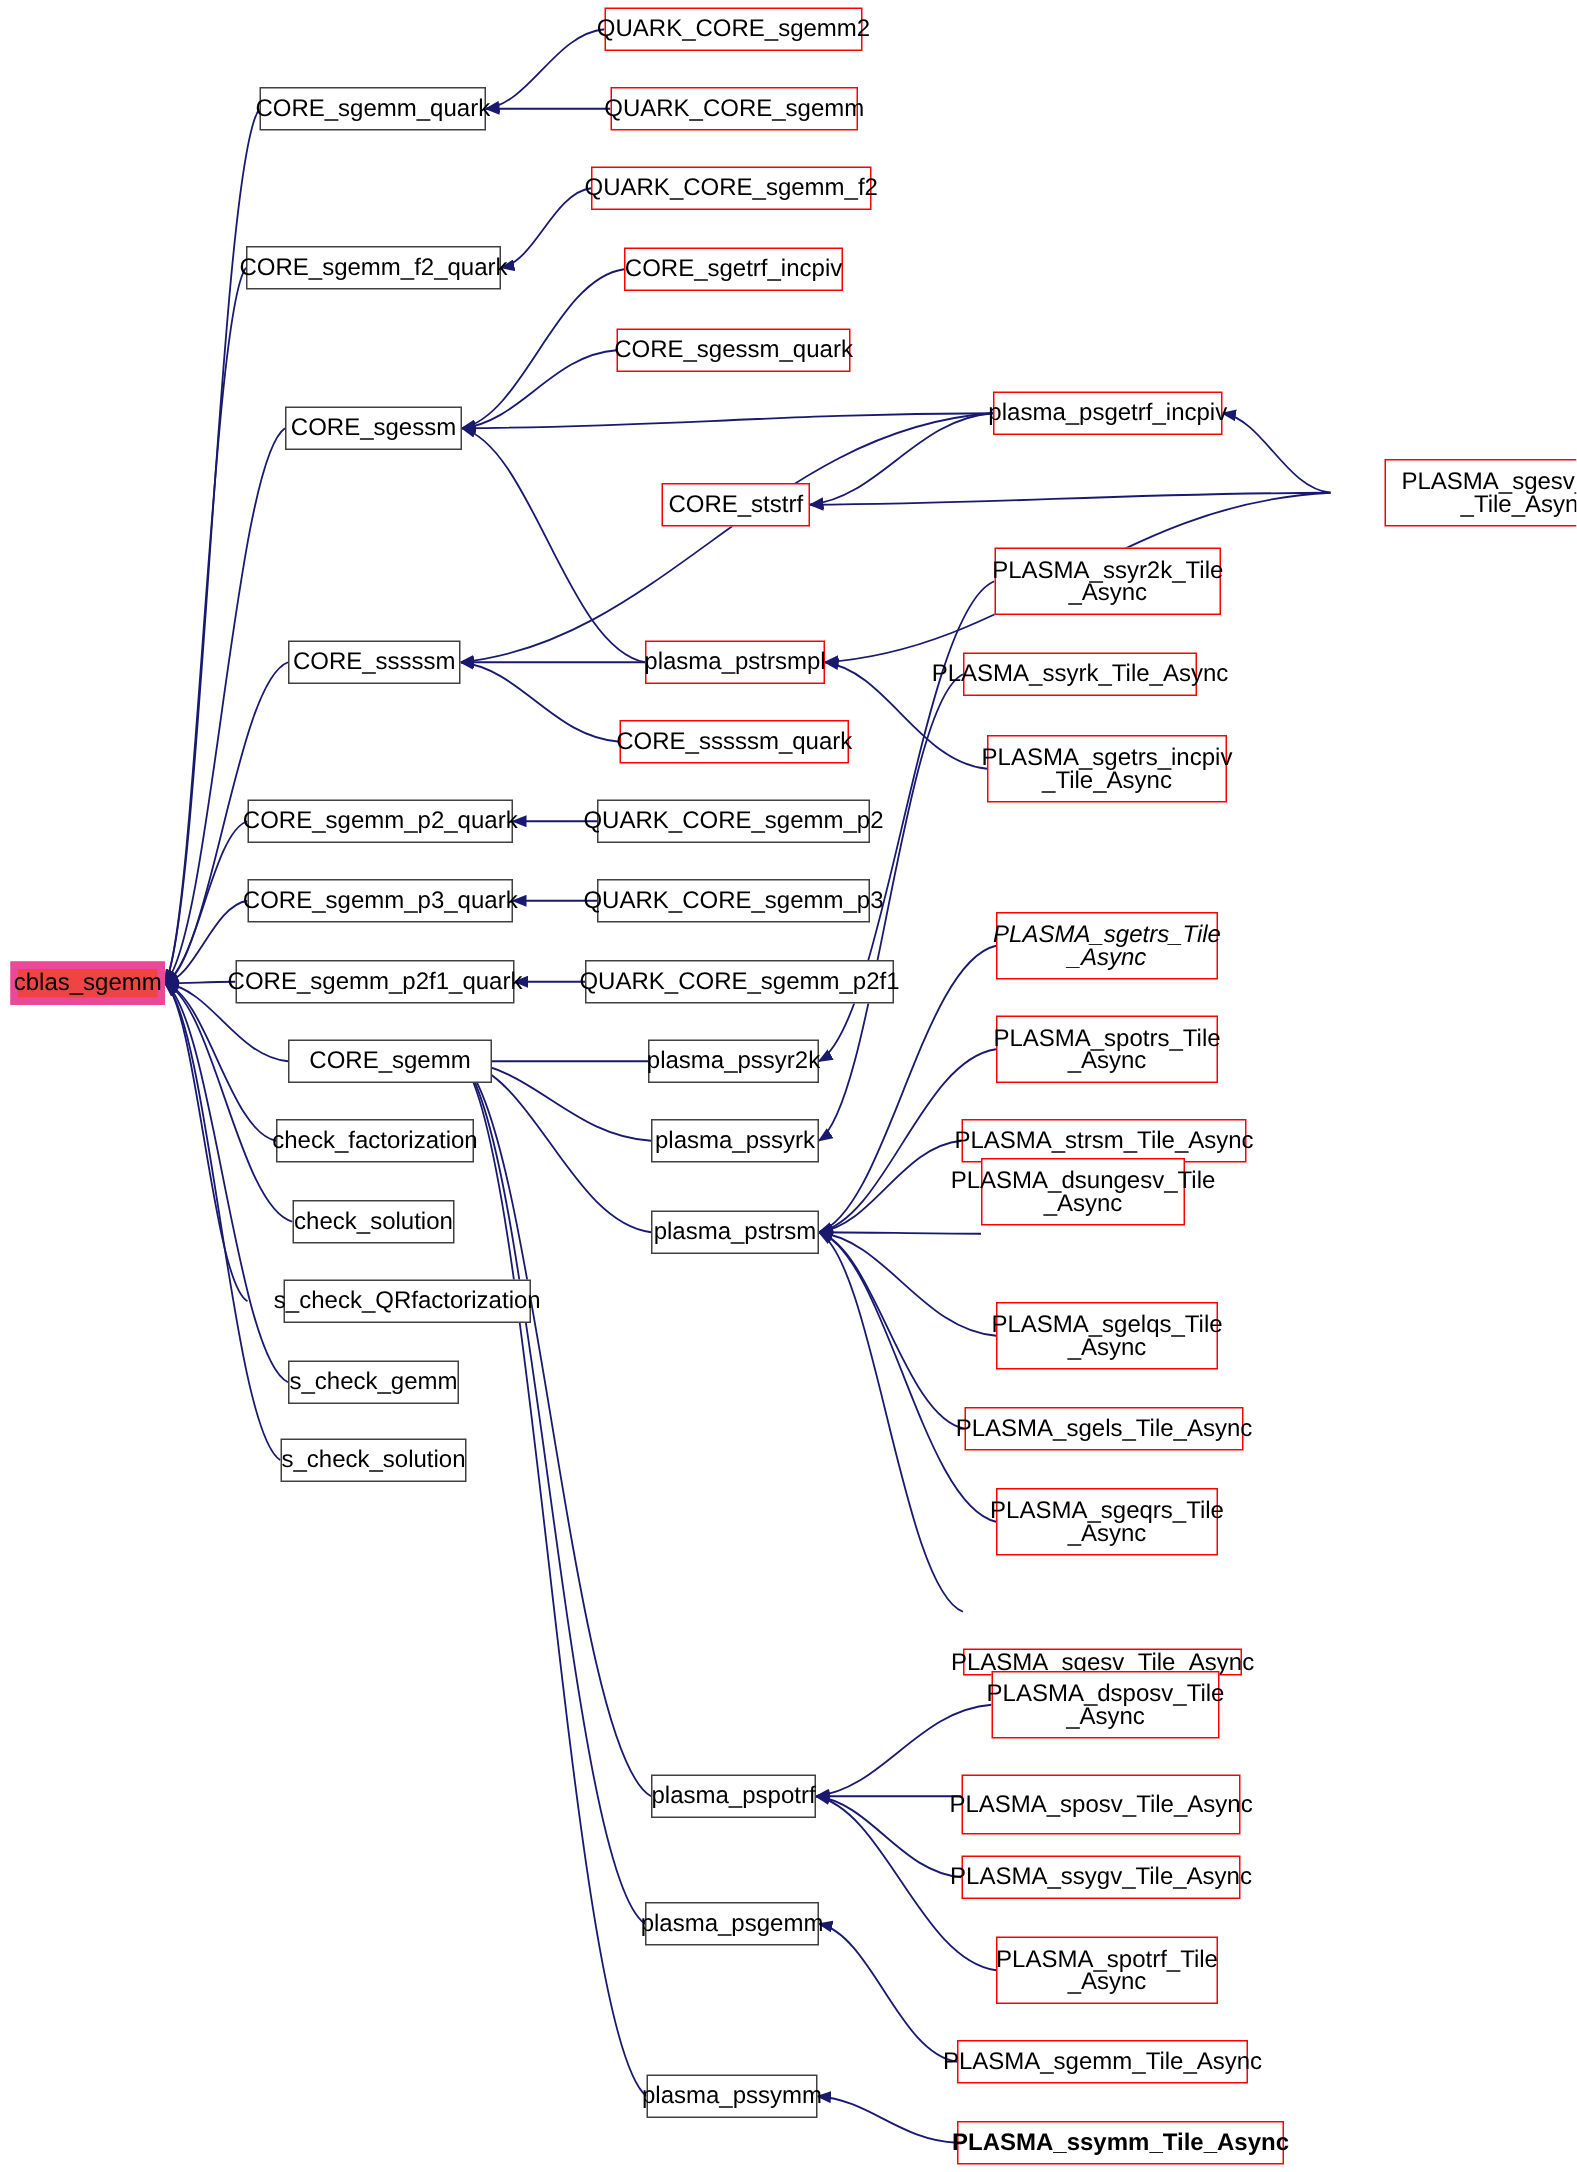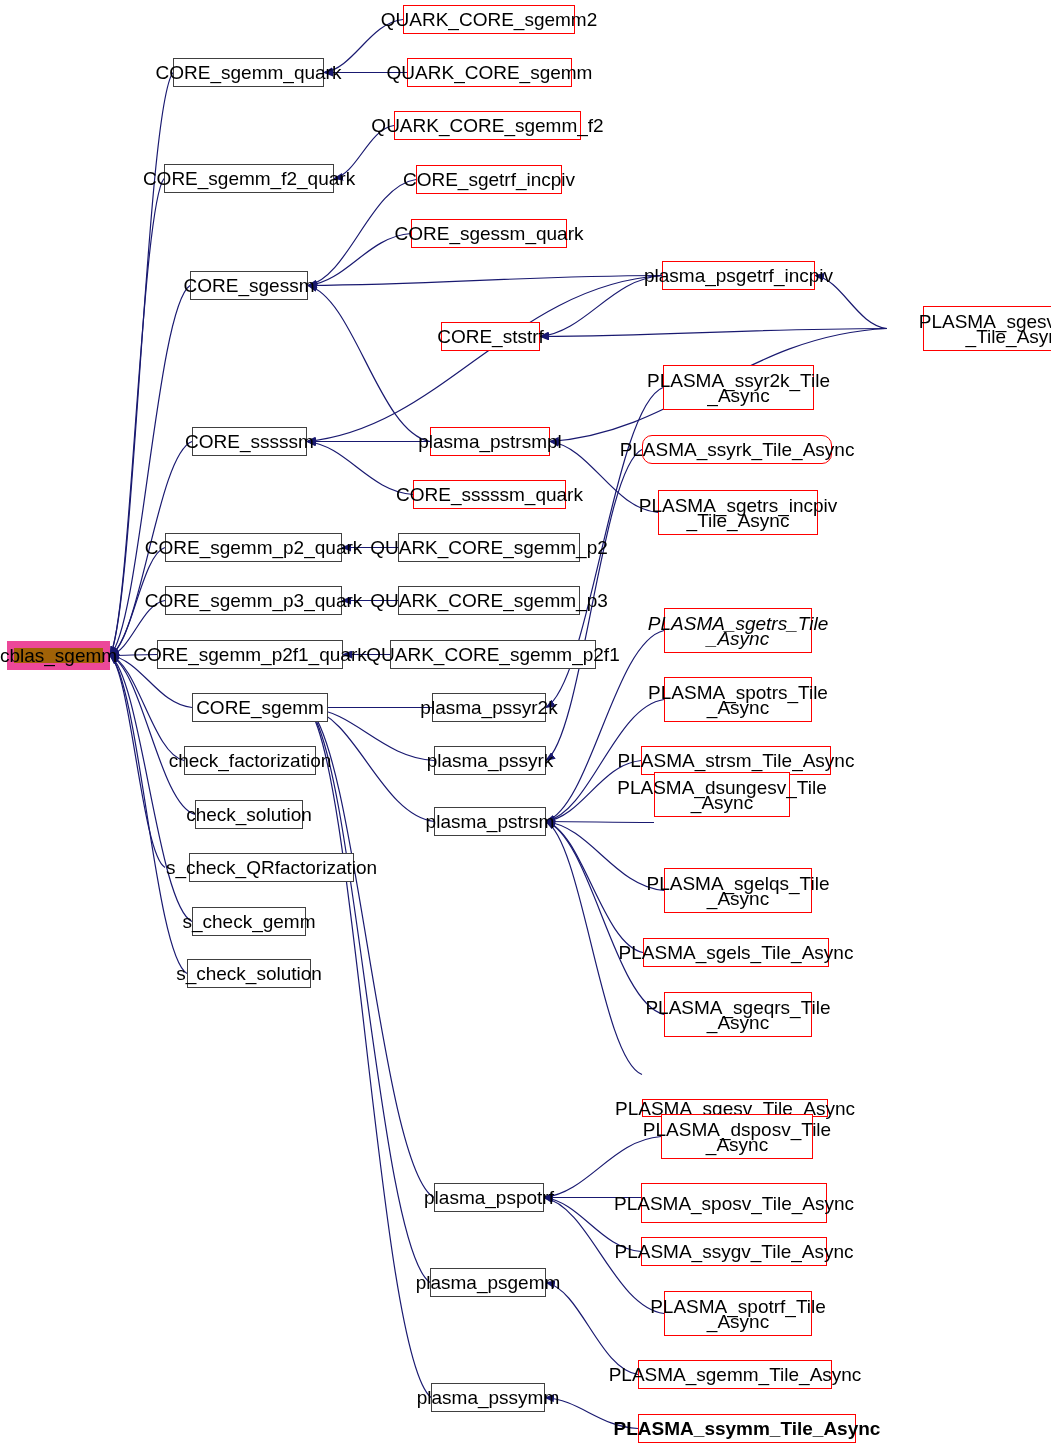--- a/index.html
+++ b/index.html
@@ -25,34 +25,34 @@
     height: 1448px;
     pointer-events: none;
   }
   .node {
     position: absolute;
     box-sizing: border-box;
     display: flex;
     align-items: center;
     justify-content: center;
     text-align: center;
-    font-size: 19px;
+    font-size: 16px;
     line-height: 15px;
     color: #000000;
     background: #ffffff;
     border: 1px solid #000000;
     white-space: pre-line;
     letter-spacing: 0px;
   }
   .node.red {
     border: 1px solid #ff0000;
   }
   .node.current {
-    background: #a16207;
-    border: 7px solid #ec4899;
+    background: #ef4444;
+    border: 5px solid #ec4899;
   }
   .node.black {
     border: 1px solid #404040;
   }
 </style>
 </head>
 <body>
 
 <div id="canvas">
   <svg id="edges" viewBox="0 0 1051 1448" xmlns="http://www.w3.org/2000/svg">
@@ -128,21 +128,21 @@
       <div class="node red" style="left: 411px; top: 219px; width: 156px; height: 29px;">CORE_sgessm_quark</div>
       <div class="node black" style="left: 190px; top: 271px; width: 118px; height: 29px;">CORE_sgessm</div>
       <div class="node red" style="left: 662px; top: 261px; width: 153px; height: 29px;">plasma_psgetrf_incpiv</div>
       <div class="node red" style="left: 887px; top: 306px; width: 188px; height: 45px; margin-left: 36px;">PLASMA_sgesv_incpiv
 _Tile_Async</div>
       <div class="node red" style="left: 441px; top: 322px; width: 99px; height: 29px;">CORE_ststrf</div>
       <div class="node red" style="left: 663px; top: 365px; width: 151px; height: 45px;">PLASMA_ssyr2k_Tile
 _Async</div>
       <div class="node black" style="left: 192px; top: 427px; width: 115px; height: 29px;">CORE_sssssm</div>
       <div class="node red" style="left: 430px; top: 427px; width: 120px; height: 29px;">plasma_pstrsmpl</div>
-      <div class="node red" style="left: 642px; top: 435px; width: 190px; height: 29px; border-radius: 10px;">PLASMA_ssyrk_Tile_Async</div>
+      <div class="node red" style="left: 642px; top: 435px; width: 156px; height: 29px;">PLASMA_ssyrk_Tile_Async</div>
       <div class="node red" style="left: 658px; top: 490px; width: 160px; height: 45px;">PLASMA_sgetrs_incpiv
 _Tile_Async</div>
       <div class="node red" style="left: 413px; top: 480px; width: 153px; height: 29px;">CORE_sssssm_quark</div>
       <div class="node black" style="left: 165px; top: 533px; width: 177px; height: 29px;">CORE_sgemm_p2_quark</div>
       <div class="node black" style="left: 398px; top: 533px; width: 182px; height: 29px;">QUARK_CORE_sgemm_p2</div>
       <div class="node black" style="left: 165px; top: 586px; width: 177px; height: 29px;">CORE_sgemm_p3_quark</div>
       <div class="node black" style="left: 398px; top: 586px; width: 182px; height: 29px;">QUARK_CORE_sgemm_p3</div>
       <div class="node red" style="left: 664px; top: 608px; width: 148px; height: 45px; font-style: italic;">PLASMA_sgetrs_Tile
 _Async</div>
       <div class="node black" style="left: 157px; top: 640px; width: 186px; height: 29px;">CORE_sgemm_p2f1_quark</div>

